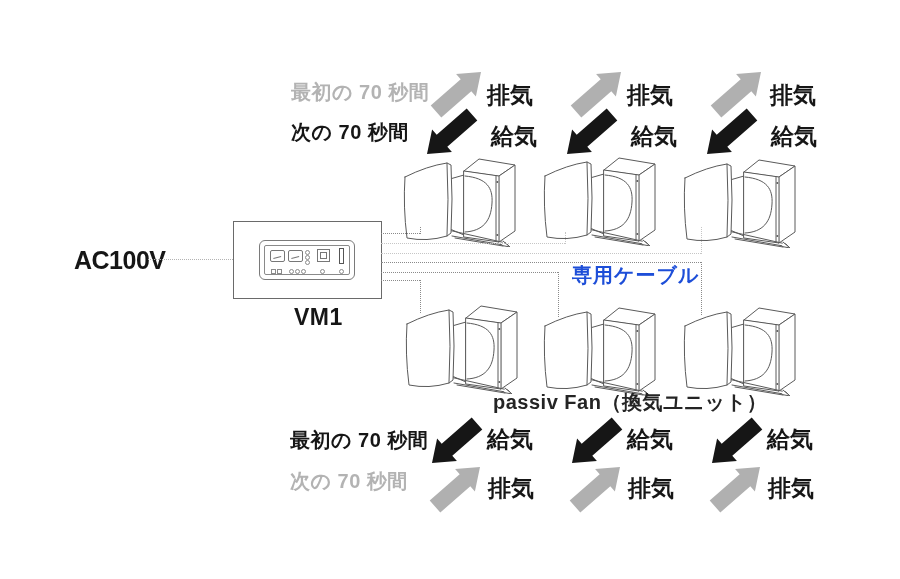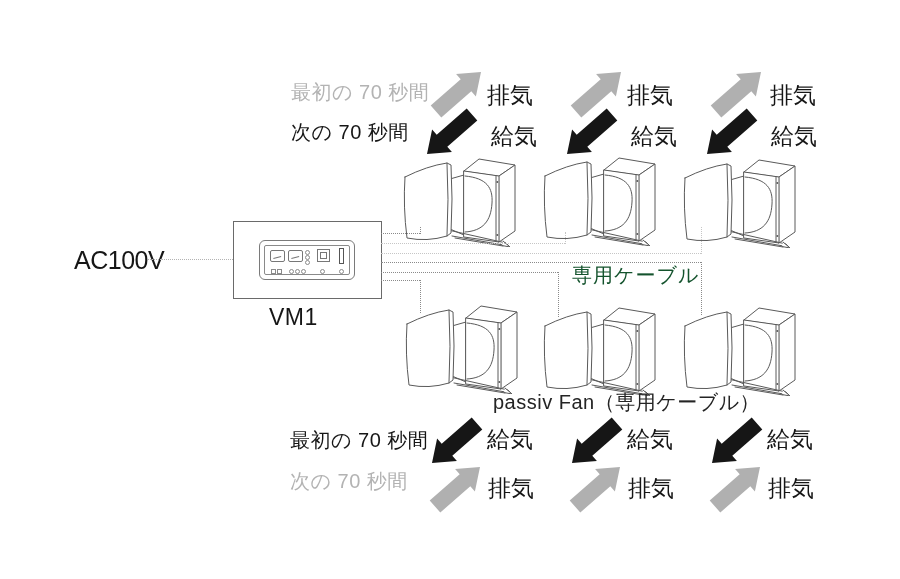--- a/index.html
+++ b/index.html
@@ -1,26 +1,26 @@
 <!DOCTYPE html>
 <html><head>
 <meta charset="utf-8">
 <style>
   html,body{margin:0;padding:0;background:#fff;}
   #canvas{
     position:relative;width:900px;height:579px;background:#ffffff;overflow:hidden;
     font-family:"Liberation Sans","DejaVu Sans",sans-serif;
   }
-  .lbl{position:absolute;font-weight:normal;color:#161616;white-space:nowrap;line-height:1.1;}
+  .lbl{position:absolute;font-weight:bold;color:#161616;white-space:nowrap;line-height:1.1;}
   .lbl.gray{color:#b3b3b3;}
   .legend{font-size:20px;letter-spacing:0.5px;}
   .flow-lbl{font-size:23px;}
   .power-lbl{font-size:25px;letter-spacing:-0.5px;}
   .ctrl-lbl{font-size:23px;letter-spacing:0.5px;}
-  .cable-lbl{font-size:20px;letter-spacing:1px;color:#14532d;}
+  .cable-lbl{font-size:20px;letter-spacing:1px;color:#1d4ed8;}
   .caption-lbl{font-size:20px;letter-spacing:0.5px;color:#242424;}
   .cable{position:absolute;}
   .cable.h{border-top:1px dotted #8a8a8a;height:0;}
   .cable.v{border-left:1px dotted #8a8a8a;width:0;}
   .cable.light{border-color:#c6c6c6;}
   .cable.mid{border-color:#b3b3b3;}
   .arrow{position:absolute;width:56px;height:52px;color:#b0b0b0;}
   .arrow.black{color:#161616;}
   .arrow.down{transform:rotate(180deg);}
   .fan{position:absolute;width:115px;height:95px;}
@@ -131,21 +131,21 @@
         <div class="pdot sq" style="left:6px"></div>
         <div class="pdot sq" style="left:12px"></div>
         <div class="pdot" style="left:24px"></div>
         <div class="pdot" style="left:30px"></div>
         <div class="pdot" style="left:36px"></div>
         <div class="pdot" style="left:55px"></div>
         <div class="pdot" style="left:74px"></div>
       </div>
     </div>
   </div>
-  <div class="lbl ctrl-lbl" style="left:269px;top:305px">VM1</div>
+  <div class="lbl ctrl-lbl" style="left:294px;top:305px">VM1</div>
 
   <div class="cable h" style="left:381px;top:233px;width:39px"></div>
   <div class="cable h light" style="left:381px;top:243px;width:184px"></div>
   <div class="cable h light" style="left:381px;top:253px;width:320px"></div>
   <div class="cable h" style="left:381px;top:262px;width:320px"></div>
   <div class="cable h" style="left:381px;top:272px;width:177px"></div>
   <div class="cable h" style="left:381px;top:280px;width:39px"></div>
 
   <div class="cable v" style="left:420px;top:227px;height:7px"></div>
   <div class="cable v light" style="left:565px;top:232px;height:12px"></div>
@@ -160,21 +160,21 @@
   <svg class="fan" style="left:405px;top:299px">
       <use href="#fanunit"></use>
     </svg>
   <svg class="fan" style="left:543px;top:301px">
       <use href="#fanunit"></use>
     </svg>
   <svg class="fan" style="left:683px;top:301px">
       <use href="#fanunit"></use>
     </svg>
 
-  <div class="lbl caption-lbl" style="left:493px;top:391px">passiv Fan（専用ケーブル）</div>
+  <div class="lbl caption-lbl" style="left:493px;top:391px">passiv Fan（換気ユニット）</div>
 
   <div class="lbl legend" style="left:290px;top:429px">最初の 70 秒間</div>
   <div class="lbl gray legend" style="left:290px;top:470px">次の 70 秒間</div>
 
   <svg class="arrow black down" style="left:429px;top:417px">
       <use href="#blockarrow"></use>
     </svg>
   <div class="lbl flow-lbl" style="left:487px;top:427px">給気</div>
   <svg class="arrow" style="left:427px;top:461px">
       <use href="#blockarrow"></use>

